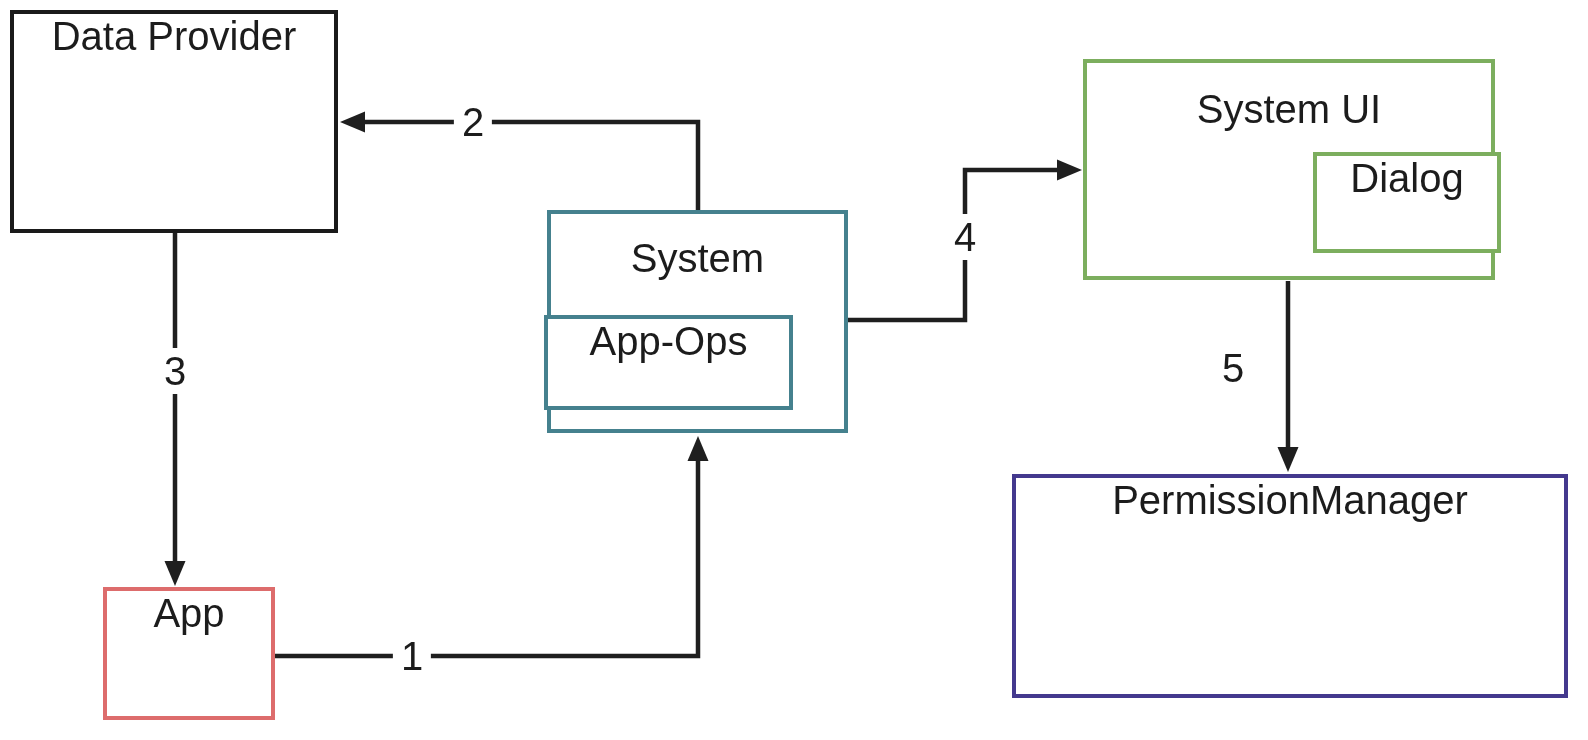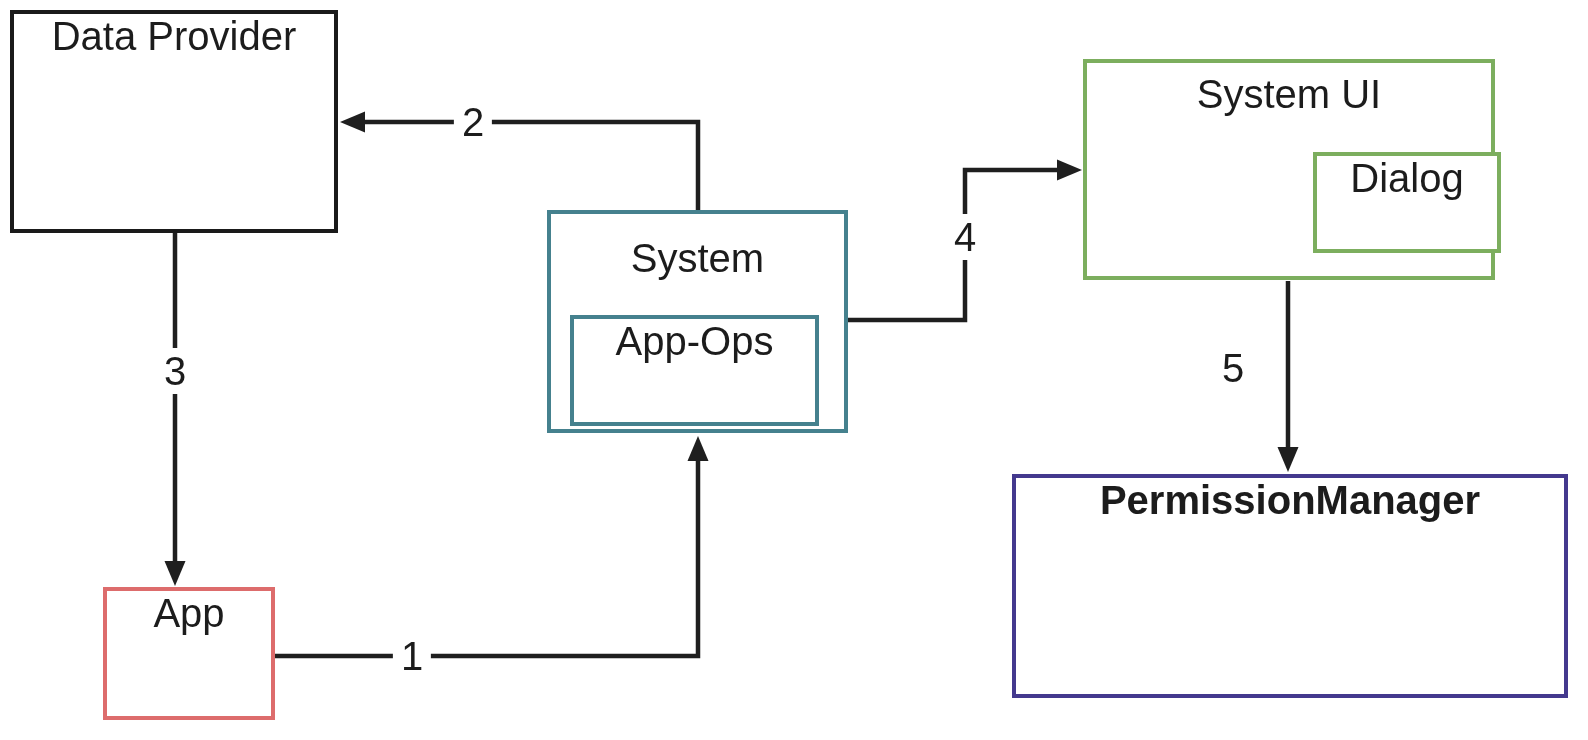--- a/index.html
+++ b/index.html
@@ -39,24 +39,24 @@
   .box.top-label {
     display: flex;
     align-items: flex-start;
     justify-content: center;
   }
   .box-label { white-space: nowrap; }
 
   #data-provider { left: 10px;  top: 10px;  width: 328px; height: 223px; border: 4px solid #1a1a1a; }
   #app          { left: 103px; top: 587px; width: 172px; height: 133px; border: 4px solid #dd6c6c; }
   #system       { left: 547px; top: 210px; width: 301px; height: 223px; border: 4px solid #45818e; padding-top: 22px; }
-  #app-ops      { left: 570px; top: 315px; width: 249px; height: 111px;  border: 4px solid #45818e; z-index: 3; }
-  #system-ui    { left: 1083px; top: 59px; width: 412px; height: 221px; border: 4px solid #7cae5e; padding-top: 9px; }
+  #app-ops      { left: 544px; top: 315px; width: 249px; height: 95px;  border: 4px solid #45818e; z-index: 3; }
+  #system-ui    { left: 1083px; top: 59px; width: 412px; height: 221px; border: 4px solid #7cae5e; padding-top: 24px; }
   #dialog       { left: 1289px; top: 152px; width: 188px; height: 101px; border: 4px solid #7cae5e; z-index: 3; margin-left: 24px; }
-  #permission-manager { left: 1012px; top: 474px; width: 556px; height: 224px; border: 4px solid #44398e; font-weight: bold; }
+  #permission-manager { left: 1012px; top: 474px; width: 556px; height: 224px; border: 4px solid #44398e; }
 
   .edge-label {
     position: absolute;
     z-index: 4;
     transform: translate(-50%, -50%);
     background: #ffffff;
     padding: 3px 8px;
     color: #1c1c1c;
     font-size: 40px;
     line-height: 1;

